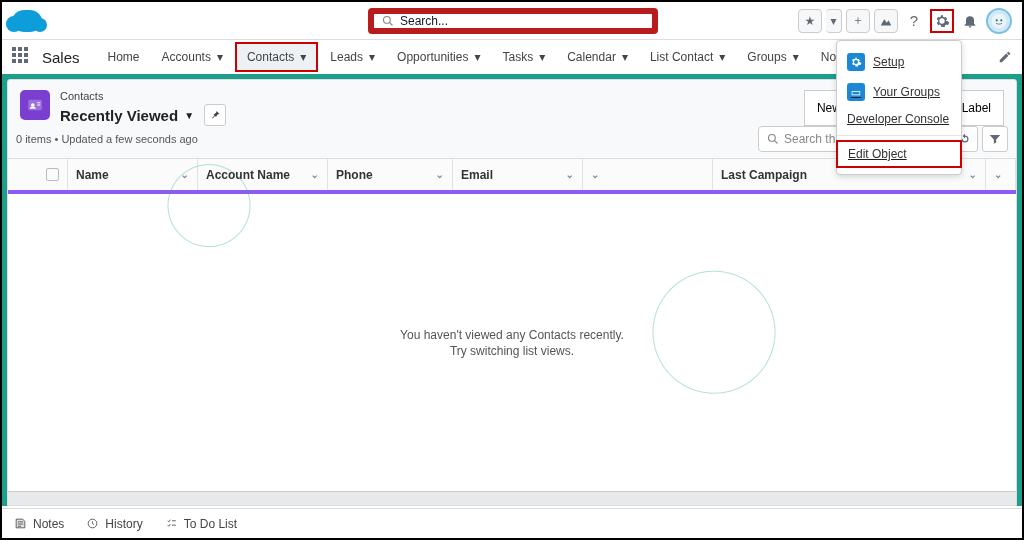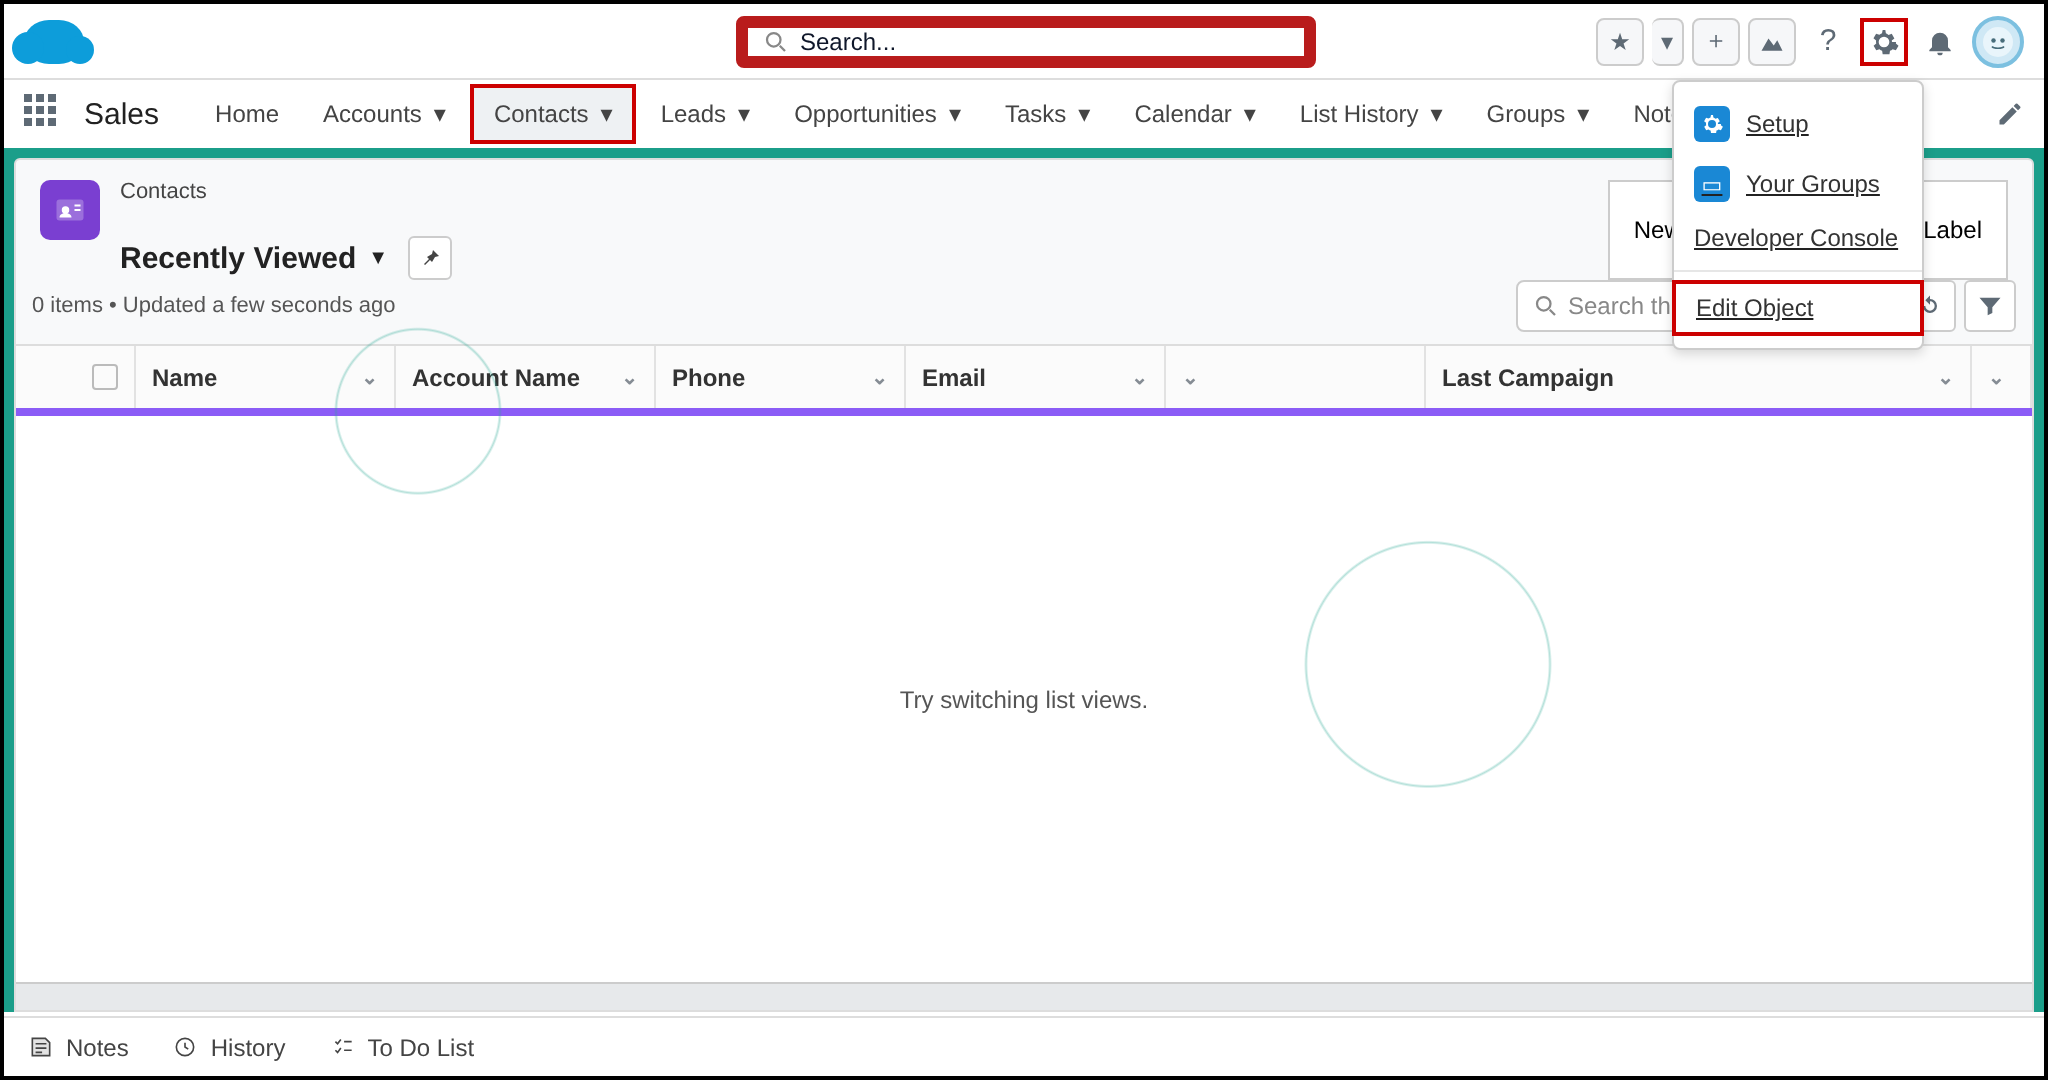--- a/index.html
+++ b/index.html
@@ -38,21 +38,21 @@
   .topo{position:absolute;inset:5px;background:
      radial-gradient(circle at 20% 30%,transparent 40px,#2aa894 41px,transparent 42px),
      radial-gradient(circle at 70% 60%,transparent 60px,#2aa894 61px,transparent 62px);opacity:.35;pointer-events:none;}
   .card{background:#f8f9fa;border:1px solid #ddd;border-radius:3px 3px 0 0;flex:1;display:flex;flex-direction:column;overflow:hidden;}
 
   
   .list-hdr{display:flex;padding:10px 12px 0 12px;gap:10px;}
   .obj-icon{width:30px;height:30px;background:#7a3fd1;border-radius:5px;display:flex;align-items:center;justify-content:center;color:#fff;font-size:14px;}
   .hdr-col{display:flex;flex-direction:column;}
   .obj-label{font-size:11px;color:#444;}
-  .view-row{display:flex;align-items:center;gap:6px;margin-top:16px;}
+  .view-row{display:flex;align-items:center;gap:6px;margin-top:2px;}
   .view-name{font-size:15px;font-weight:700;}
   .dd-ic{font-size:10px;}
   .pin-btn{width:22px;height:22px;border:1px solid #ccc;border-radius:3px;display:flex;align-items:center;justify-content:center;margin-left:4px;background:#fff;}
   .hdr-actions{margin-left:auto;display:flex;gap:0;}
   .hdr-actions .btn{border:1px solid #ccc;padding:5px 12px;background:#fff;font-size:12px;}
   .hdr-actions .btn + .btn{border-left:none;}
   .subline{font-size:11px;color:#555;padding:6px 12px 8px 12px;}
 
   
   .tool-row{display:flex;align-items:center;padding:0 8px 6px 8px;}
@@ -189,21 +189,21 @@
       </div>
     <div class="nav-tab">
         <span>Tasks</span>
         <span class="chev">▾</span>
       </div>
     <div class="nav-tab">
         <span>Calendar</span>
         <span class="chev">▾</span>
       </div>
     <div class="nav-tab">
-        <span>List History</span>
+        <span>List Contact</span>
         <span class="chev">▾</span>
       </div>
     <div class="nav-tab">
         <span>Groups</span>
         <span class="chev">▾</span>
       </div>
     <div class="nav-tab">
         <span>Notes</span>
         <span class="chev">▾</span>
       </div>
@@ -298,20 +298,21 @@
       <div class="th" style="flex:1;">
           <span>Last Campaign</span>
           <span class="sort">⌄</span>
         </div>
       <div class="th" style="width:30px;">
           <span class="sort">⌄</span>
         </div>
     </div>
 
     <div class="tbl-body">
+      <div class="l1">You haven't viewed any Contacts recently.</div>
       <div>Try switching list views.</div>
     </div>
 
     <div class="hscroll"></div>
   </div>
 </div>
 
 <div class="util-bar">
   <div class="util-item">
     <svg width="13" height="13" viewBox="0 0 24 24">

